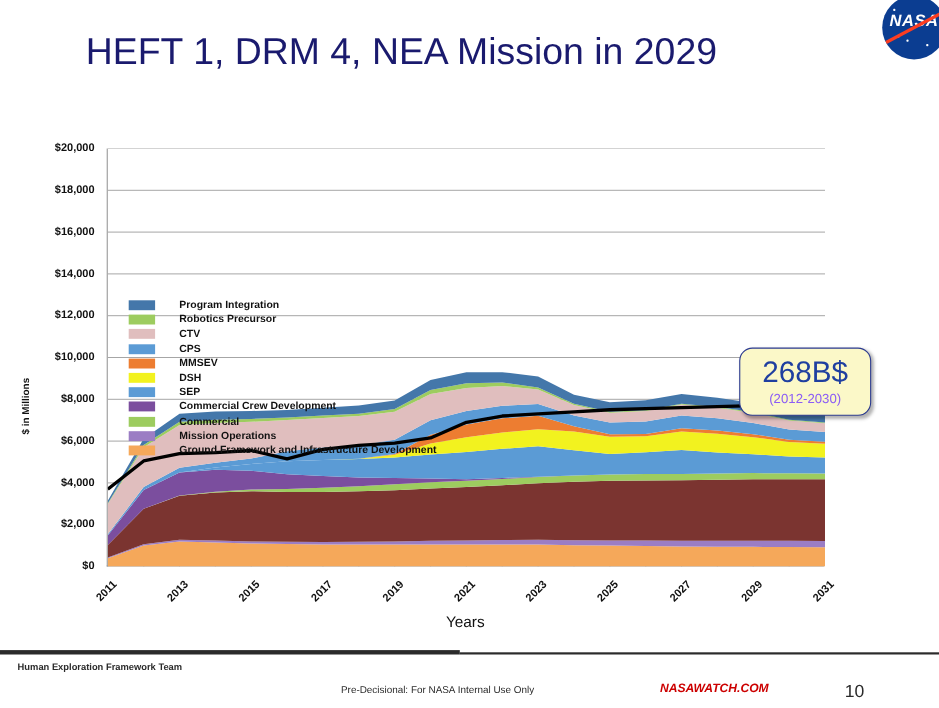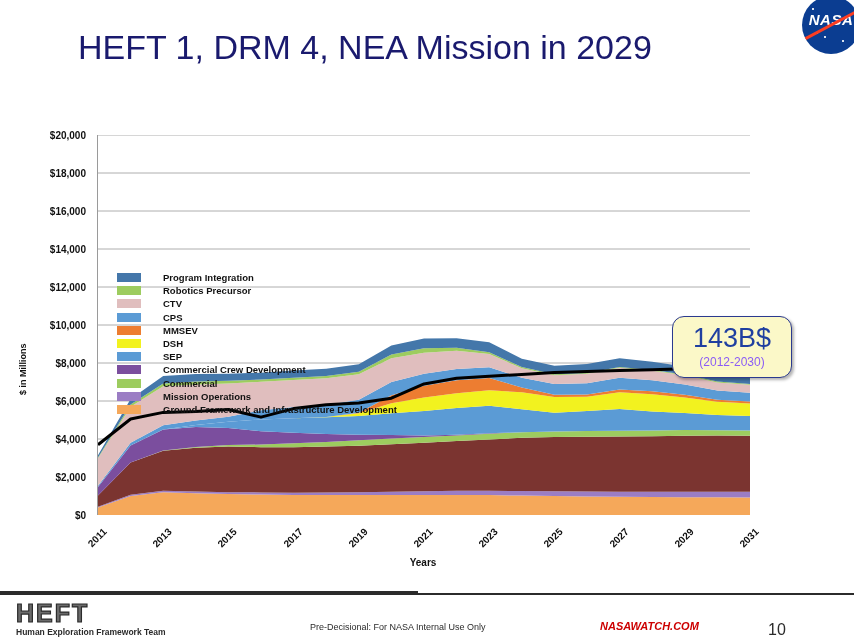--- a/index.html
+++ b/index.html
@@ -99,21 +99,21 @@
     transform-origin:right top;
     white-space:nowrap;
     text-align:right;
   }
   #x-labels { position:absolute; left:97px; top:395px; width:652px; height:55px; }
 
   #x-axis-title {
     position:absolute;
     left:97px; top:432px; width:652px;
     text-align:center;
-    font-size:10px; font-weight:bold;
+    font-size:14px; font-weight:normal;
     color:#111;
   }
 
   
   #legend {
     position:absolute;
     left:117px; top:146px;
     z-index:5;
   }
   .legend-row {
@@ -345,28 +345,27 @@
         <span class="legend-swatch" style="background: rgb(155, 125, 196);"></span>
         <span class="legend-label">Mission Operations</span>
       </div>
       <div class="legend-row">
         <span class="legend-swatch" style="background: rgb(245, 168, 90);"></span>
         <span class="legend-label">Ground Framework and Infrastructure Development</span>
       </div>
     </div>
 
   <div id="callout">
-    <div id="callout-main">143B$</div>
+    <div id="callout-main">268B$</div>
     <div id="callout-sub">(2012-2030)</div>
   </div>
 </div>
 
 <div id="footer-rule-dark"></div>
 <div id="footer-rule-light"></div>
 
 <div id="heft-logo">
-  <div class="heft-mark">HEFT</div>
   <div class="heft-sub">Human Exploration Framework Team</div>
 </div>
 
 <div id="footer-classification">Pre-Decisional: For NASA Internal Use Only</div>
 <div id="footer-nasawatch">NASAWATCH.COM</div>
 <div id="footer-pagenum">10</div>
 
 </body></html>

